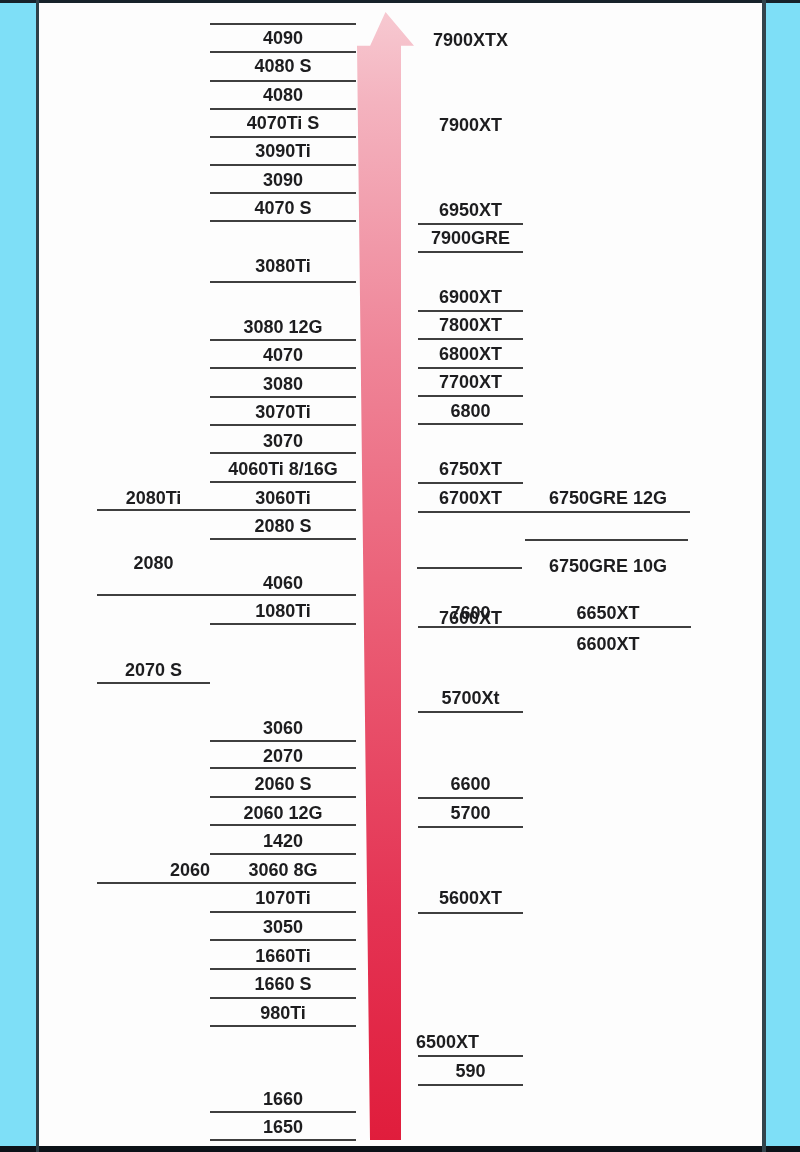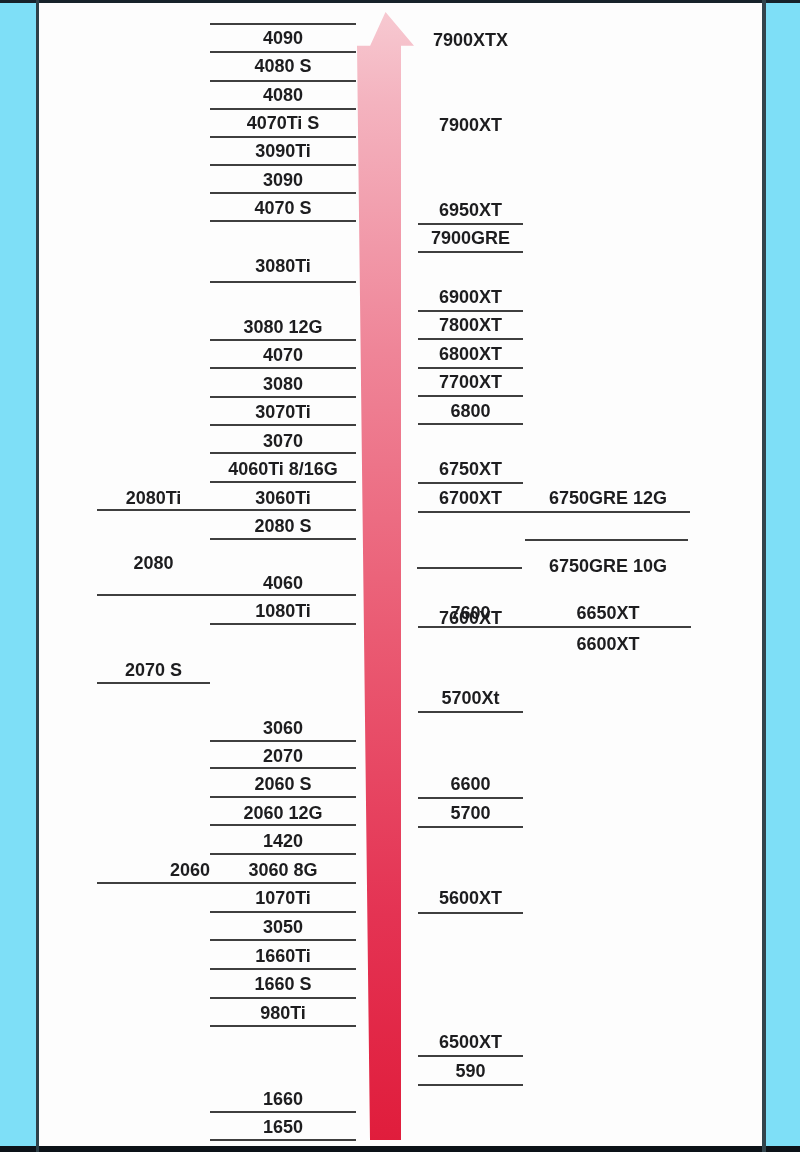--- a/index.html
+++ b/index.html
@@ -92,21 +92,21 @@
       <div class="label" style="left: 418px; width: 105px; top: 368px;">7700XT</div>
       <div class="label" style="left: 418px; width: 105px; top: 397px;">6800</div>
       <div class="label" style="left: 418px; width: 105px; top: 455px;">6750XT</div>
       <div class="label" style="left: 418px; width: 105px; top: 484px;">6700XT</div>
       <div class="label" style="left: 418px; width: 105px; top: 568px; margin-top: 36px;">7600XT</div>
       <div class="label" style="left: 418px; width: 105px; top: 599px;">7600</div>
       <div class="label" style="left: 418px; width: 105px; top: 684px;">5700Xt</div>
       <div class="label" style="left: 418px; width: 105px; top: 770px;">6600</div>
       <div class="label" style="left: 418px; width: 105px; top: 799px;">5700</div>
       <div class="label" style="left: 418px; width: 105px; top: 884px;">5600XT</div>
-      <div class="label" style="left: 418px; width: 105px; top: 1028px;">6500XT</div>
+      <div class="label" style="left: 395px; width: 105px; top: 1028px;">6500XT</div>
       <div class="label" style="left: 418px; width: 105px; top: 1057px;">590</div>
       <div class="label" style="left: 525px; width: 166px; top: 484px;">6750GRE 12G</div>
       <div class="label" style="left: 525px; width: 166px; top: 512px; margin-top: 40px;">6750GRE 10G</div>
       <div class="label" style="left: 525px; width: 166px; top: 599px;">6650XT</div>
       <div class="label" style="left: 525px; width: 166px; top: 630px;">6600XT</div>
     </div>
   <div id="lines-layer">
       <div class="tier-line" style="left: 210px; top: 23px; width: 146px;"></div>
       <div class="tier-line" style="left: 210px; top: 51px; width: 146px;"></div>
       <div class="tier-line" style="left: 210px; top: 80px; width: 146px;"></div>

